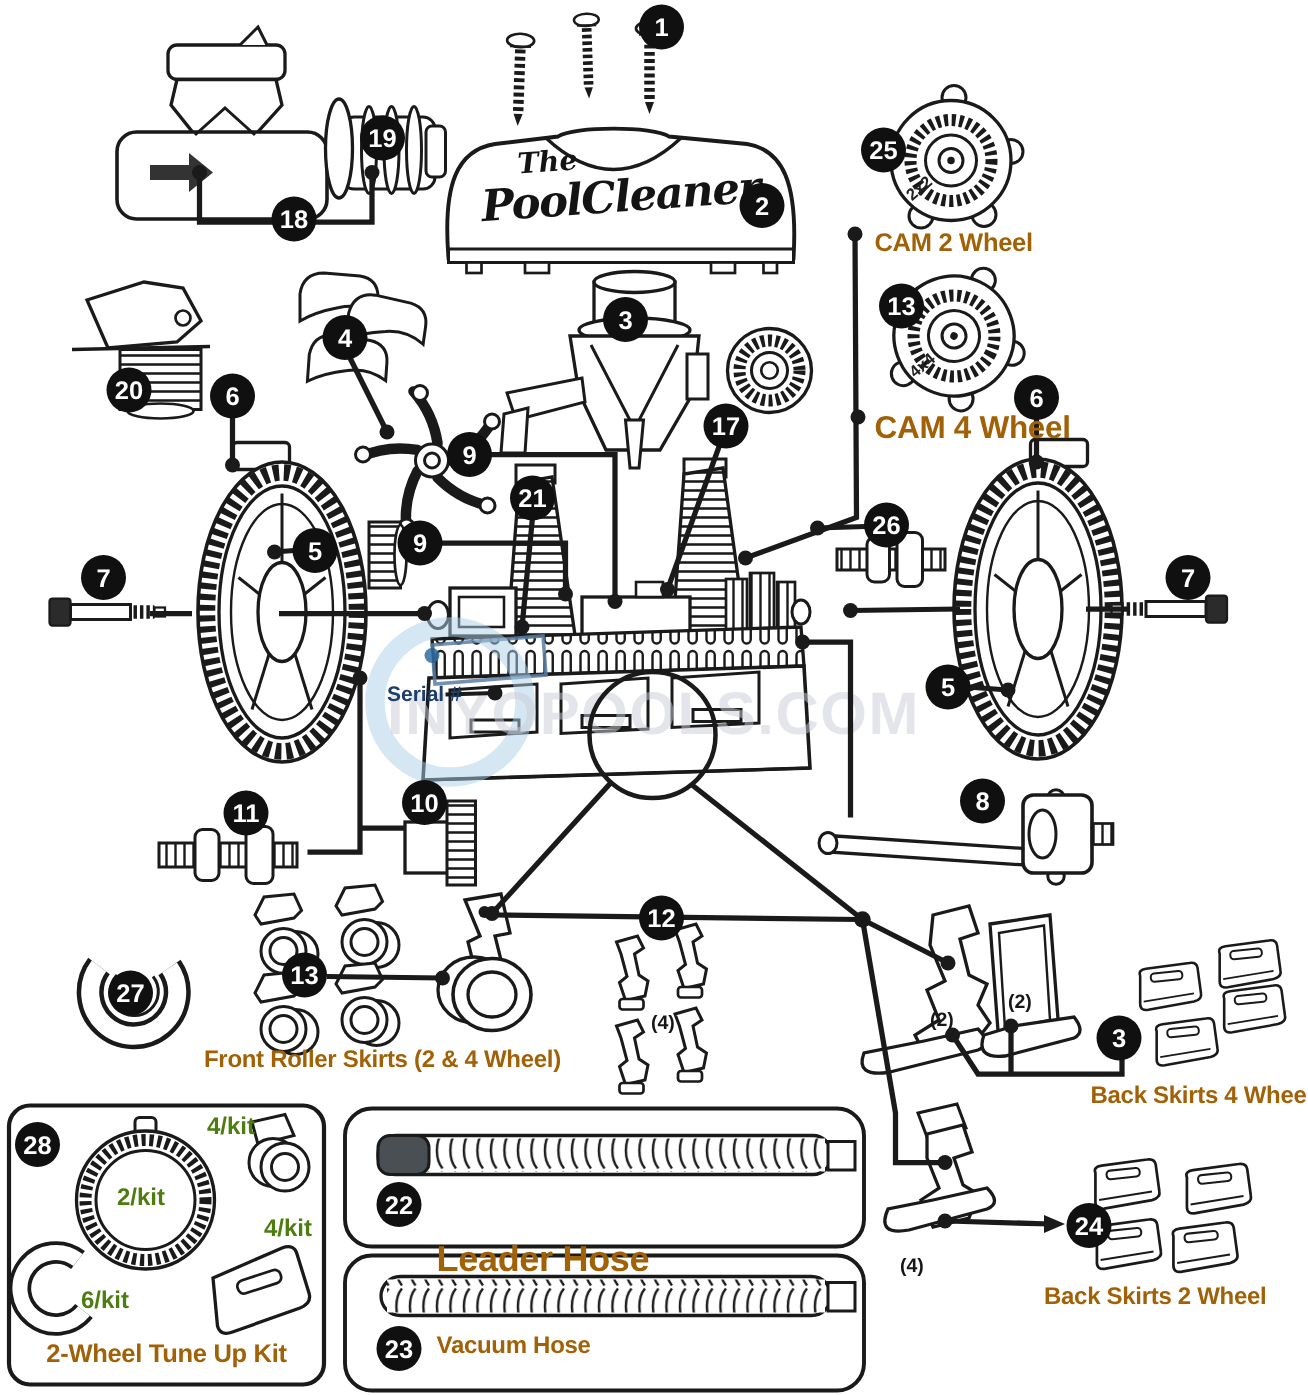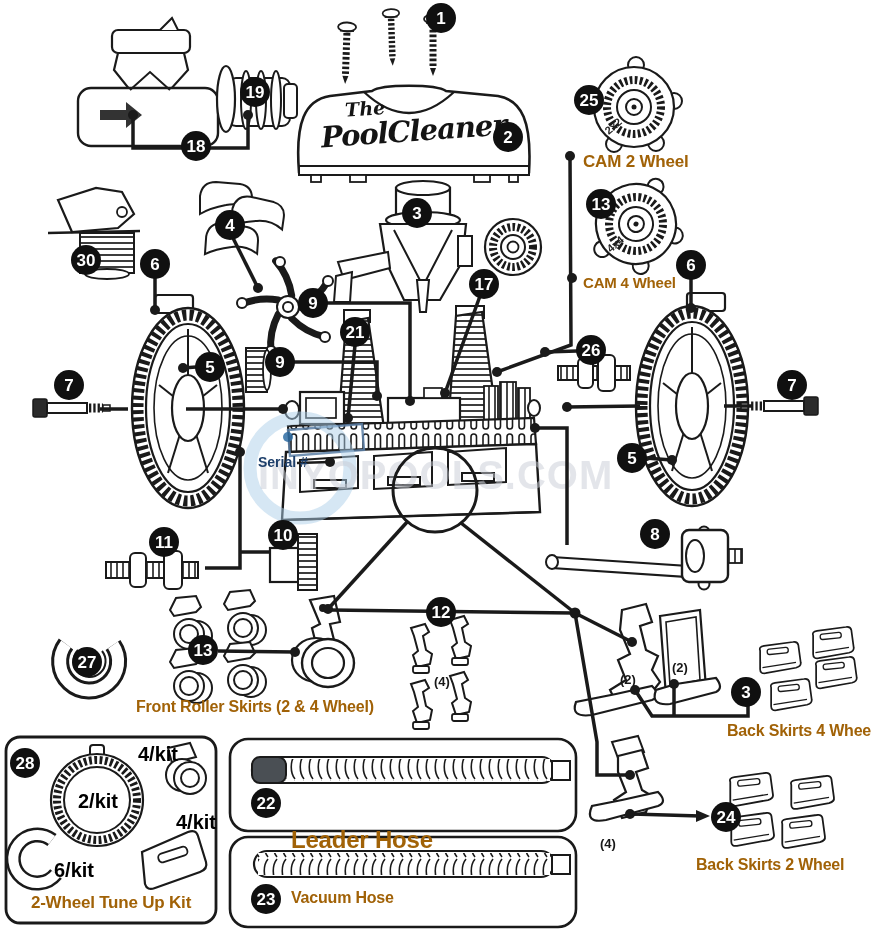--- a/index.html
+++ b/index.html
@@ -13,21 +13,21 @@
        white-space:nowrap;z-index:25;}
   .qty{position:absolute;font-weight:bold;color:#171717;font-size:13px;white-space:nowrap;z-index:25;}
   .serial{position:absolute;font-weight:bold;font-size:14px;z-index:25;text-align:center;}
   .logo-wrap{position:absolute;left:318px;top:96px;width:190px;transform:rotate(-4deg);
              text-align:center;z-index:25;color:#141414;}
   .logo-the{font-family:"DejaVu Serif",serif;font-style:italic;font-weight:bold;font-size:19px;
             text-align:left;margin-left:28px;line-height:1;}
   .logo-name{font-family:"DejaVu Serif",serif;font-style:italic;font-weight:bold;font-size:29px;
              line-height:1;margin-top:2px;letter-spacing:-1px;}
   .cammark{position:absolute;font-weight:bold;font-size:11px;color:#222;z-index:26;}
-  .kitqty{position:absolute;font-weight:bold;font-size:20px;color:#000000;z-index:25;white-space:nowrap;}
+  .kitqty{position:absolute;font-weight:bold;font-size:16px;color:#4d7c0f;z-index:25;white-space:nowrap;}
 </style>
 </head>
 <body>
 
 <div id="stage">
 
 <svg id="art" width="872" height="930" viewBox="0 0 872 930">
   <defs>
     <pattern id="hribs" width="8" height="6" patternUnits="userSpaceOnUse">
       <rect width="8" height="6" fill="white"></rect>
@@ -470,32 +470,32 @@
 <div class="callout" style="left:268px;top:520px">10</div>
 <div class="callout" style="left:149px;top:527px">11</div>
 <div class="callout" style="left:426px;top:597px">12</div>
 <div class="callout" style="left:188px;top:635px">13</div>
 <div class="callout" style="left:731px;top:677px">3</div>
 <div class="callout" style="left:265px;top:347px">9</div>
 <div class="callout" style="left:586px;top:189px">13</div>
 <div class="callout" style="left:469px;top:269px">17</div>
 <div class="callout" style="left:181px;top:131px">18</div>
 <div class="callout" style="left:240px;top:77px">19</div>
-<div class="callout" style="left:71px;top:245px">30</div>
+<div class="callout" style="left:71px;top:245px">20</div>
 <div class="callout" style="left:340px;top:317px">21</div>
 <div class="callout" style="left:251px;top:788px">22</div>
 <div class="callout" style="left:251px;top:884px">23</div>
 <div class="callout" style="left:711px;top:802px">24</div>
 <div class="callout" style="left:574px;top:85px">25</div>
 <div class="callout" style="left:576px;top:335px">26</div>
 <div class="callout" style="left:72px;top:647px">27</div>
 <div class="callout" style="left:10px;top:748px">28</div>
 
 <div class="lab" style="left:583px;top:152px;font-size:17px">CAM 2 Wheel</div>
-<div class="lab" style="left:583px;top:274px;font-size:15px">CAM 4 Wheel</div>
+<div class="lab" style="left:583px;top:274px;font-size:21px">CAM 4 Wheel</div>
 <div class="serial" style="left:258px;top:454px;color:#1c3e6a">Serial #</div>
 <div class="lab" style="left:136px;top:698px;font-size:16px">Front Roller Skirts (2 &amp; 4 Wheel)</div>
 <div class="lab" style="left:727px;top:722px;font-size:16px">Back Skirts 4 Wheel</div>
 <div class="lab" style="left:696px;top:856px;font-size:16px">Back Skirts 2 Wheel</div>
 <div class="lab" style="left:291px;top:826px;font-size:24px">Leader Hose</div>
 <div class="lab" style="left:291px;top:889px;font-size:16px">Vacuum Hose</div>
 <div class="lab" style="left:6px;top:893px;width:210px;text-align:center;font-size:17px">2-Wheel Tune Up Kit</div>
 
 <div class="qty" style="left:434px;top:674px">(4)</div>
 <div class="qty" style="left:672px;top:660px">(2)</div>

